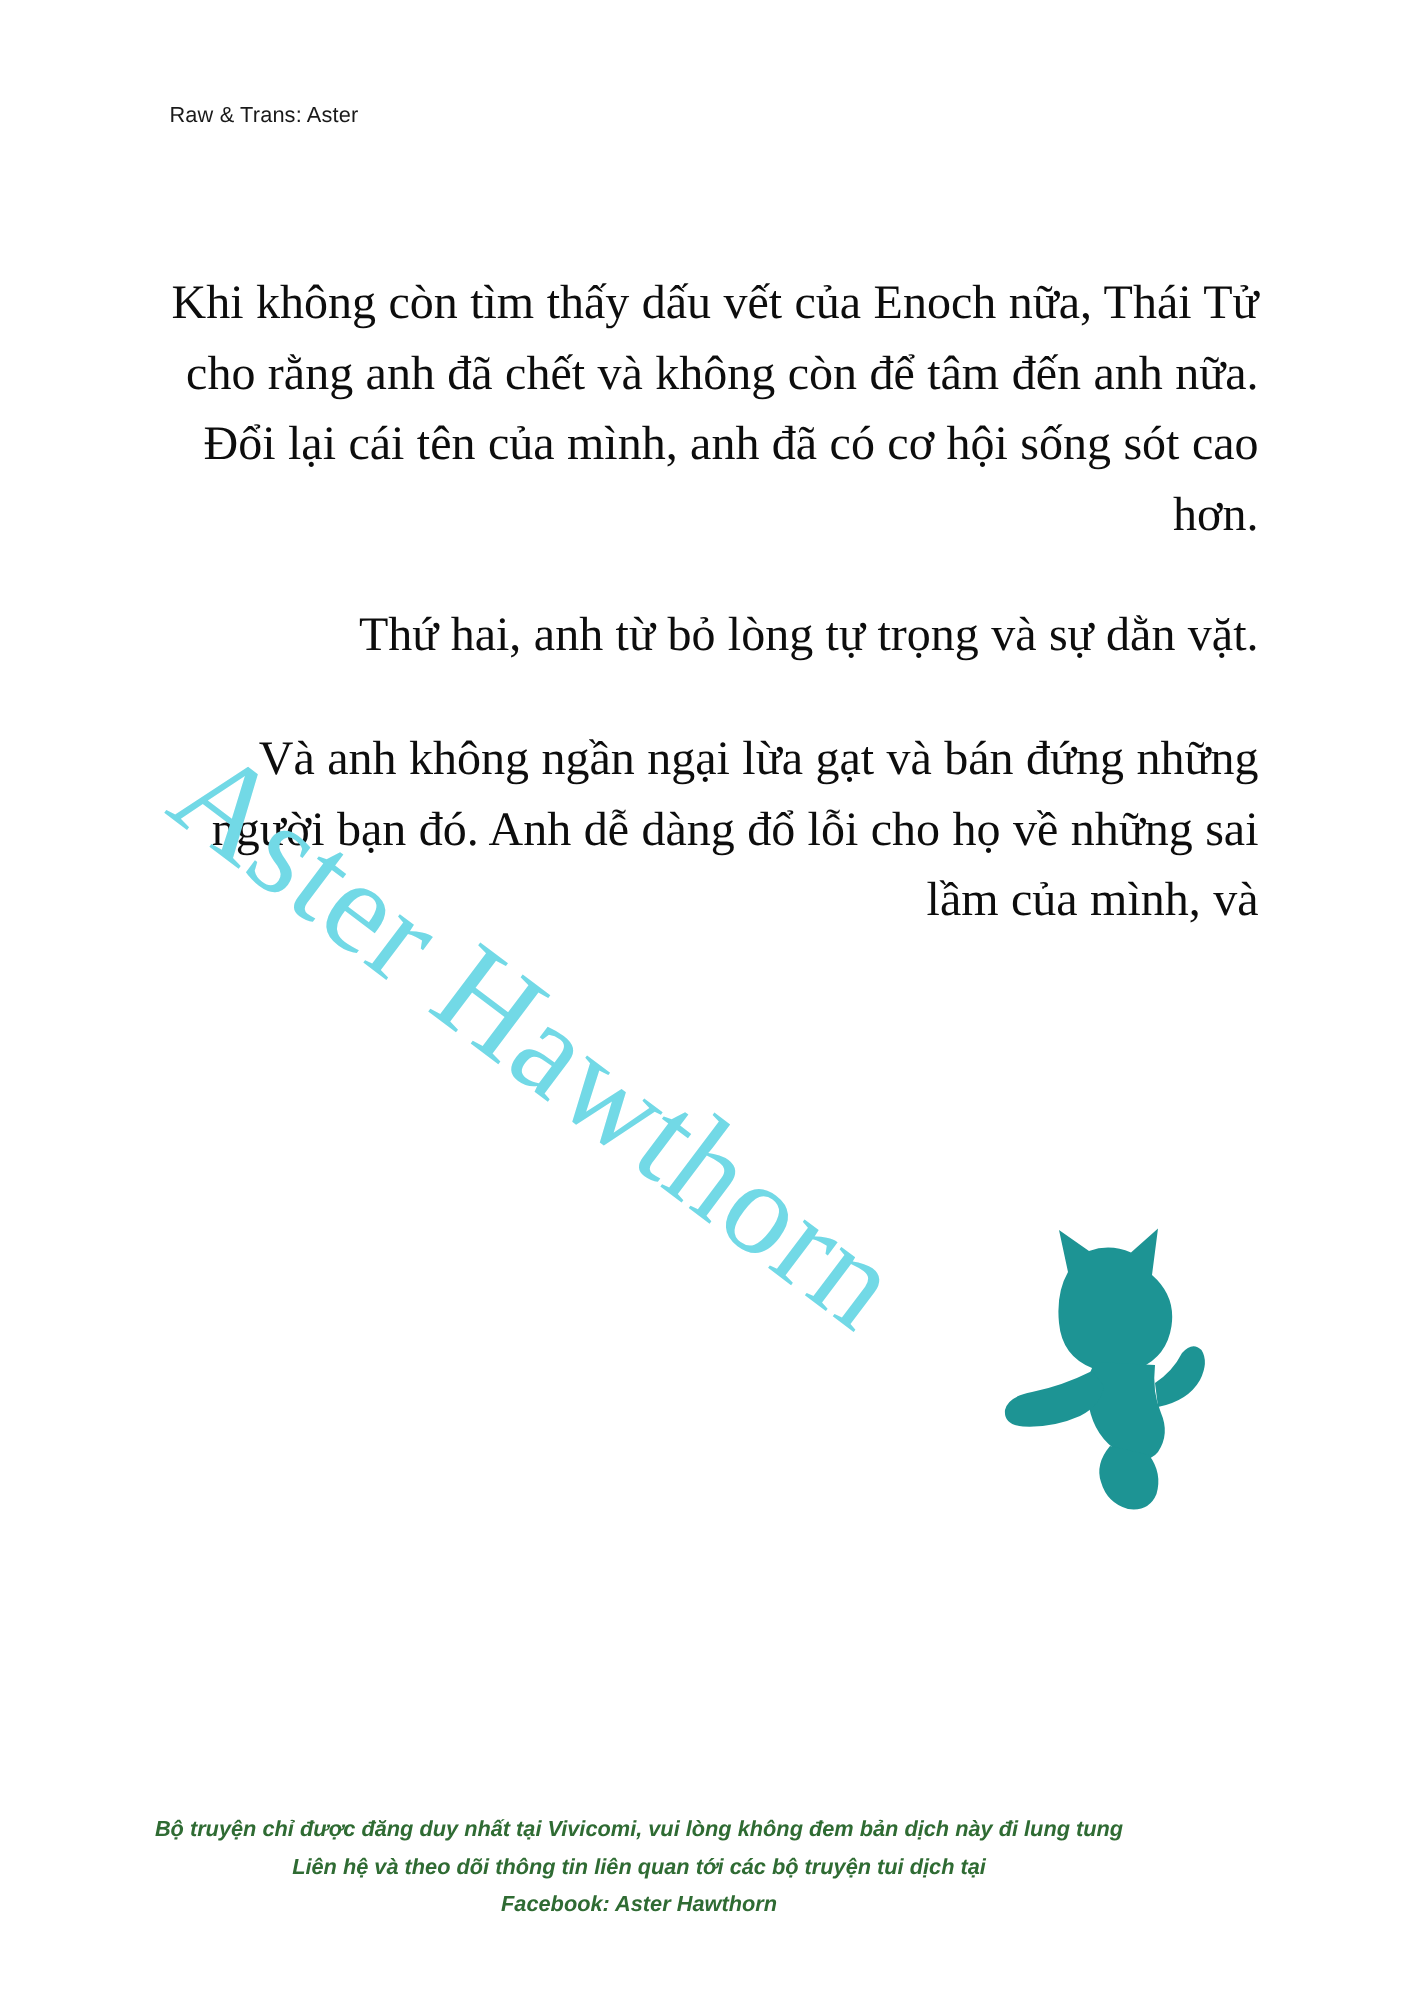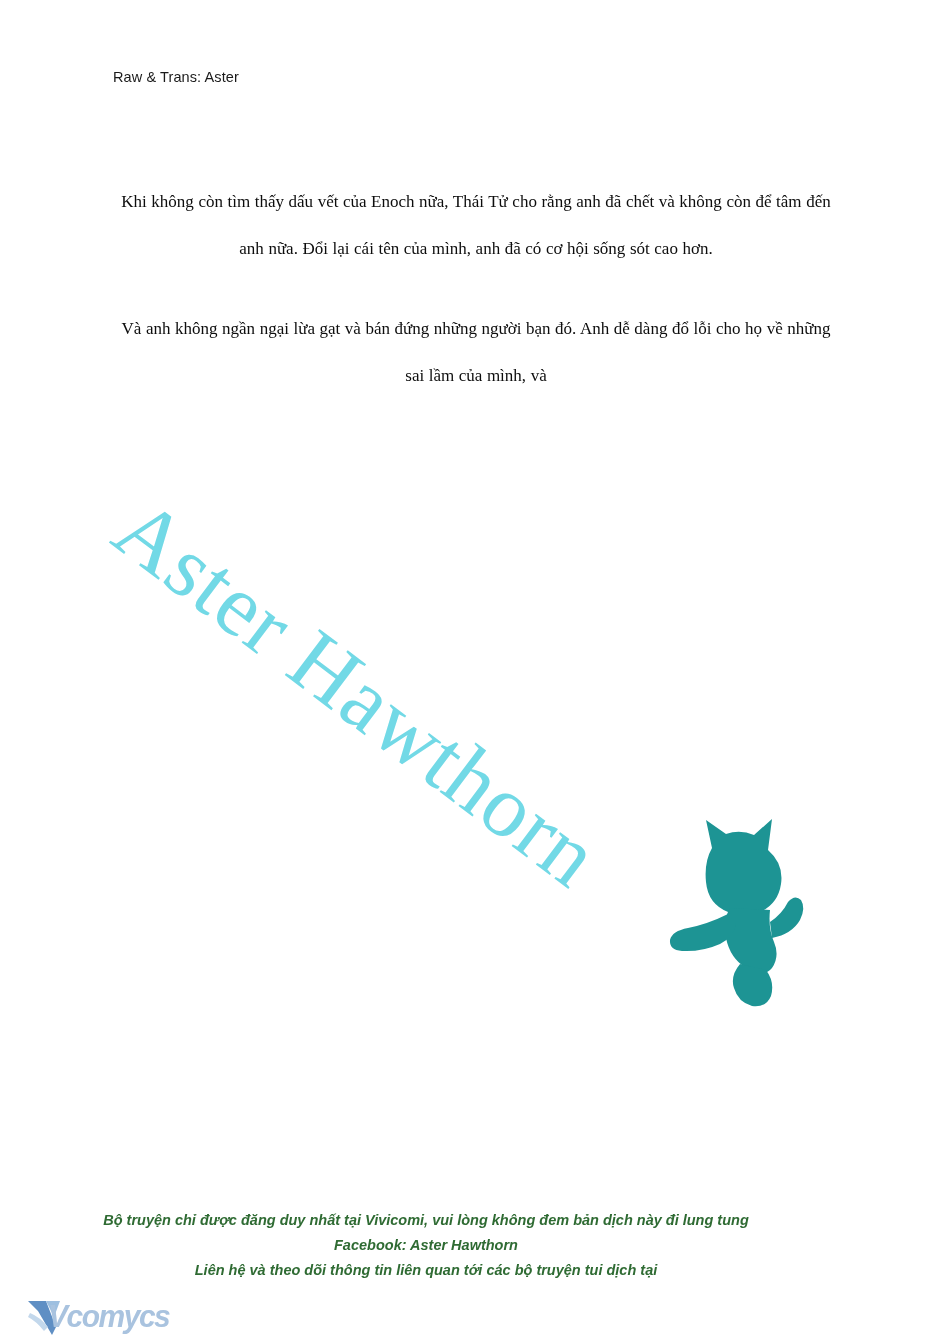--- a/index.html
+++ b/index.html
@@ -65,25 +65,25 @@
 
   
   .body-text {
     position: absolute;
     left: 113px;
     top: 178px;
     width: 726px;
     z-index: 3;
   }
   .para {
-    font-size: 17px;
+    font-size: 32px;
     line-height: 47px;
     color: #0d0d0d;
     margin: 0 0 33px 0;
-    text-align: center;
+    text-align: right;
     word-spacing: 0.3px;
   }
   .para.gap-lg { margin-bottom: 36px; }
 
   
   .footer {
     position: absolute;
     left: 0;
     top: 1208px;
     width: 852px;
@@ -125,20 +125,21 @@
 </style>
 </head>
 <body>
 
 <div class="page">
 
   <div class="doc-header">Raw &amp; Trans: Aster</div>
 
   <div class="body-text">
     <p class="para">Khi không còn tìm thấy dấu vết của Enoch nữa, Thái Tử cho rằng anh đã chết và không còn để tâm đến anh nữa. Đổi lại cái tên của mình, anh đã có cơ hội sống sót cao hơn.</p>
+    <p class="para gap-lg">Thứ hai, anh từ bỏ lòng tự trọng và sự dằn vặt.</p>
     <p class="para">Và anh không ngần ngại lừa gạt và bán đứng những người bạn đó. Anh dễ dàng đổ lỗi cho họ về những sai lầm của mình, và</p>
   </div>
 
   <div class="watermark">
     <div class="watermark-text">Aster Hawthorn</div>
   </div>
 
   <div class="mascot">
     <svg viewBox="0 0 150 190" width="150" height="190" xmlns="http://www.w3.org/2000/svg">
       <g fill="#1d9494">
@@ -158,26 +159,18 @@
                  Q98 190 103 178 Q107 164 98 152 Z"></path>
 
         <path d="M104 120 Q124 116 132 102 Q138 90 133 82
                  Q127 76 120 84 Q114 96 102 104 Z"></path>
       </g>
     </svg>
   </div>
 
   <div class="footer">
     <div class="footer-line">Bộ truyện chỉ được đăng duy nhất tại Vivicomi, vui lòng không đem bản dịch này đi lung tung</div>
+    <div class="footer-line">Liên hệ và theo dõi thông tin liên quan tới các bộ truyện tui dịch tại</div>
     <div class="footer-line">Facebook: Aster Hawthorn</div>
-    <div class="footer-line">Liên hệ và theo dõi thông tin liên quan tới các bộ truyện tui dịch tại</div>
   </div>
 
-  <div class="logo">
-    <svg viewBox="0 0 140 44" width="140" height="44" xmlns="http://www.w3.org/2000/svg">
-      <path d="M2 4 L20 4 L30 30 L26 38 L12 14 Z" fill="#5f8fc4"></path>
-      <path d="M20 4 L34 4 L28 20 L24 12 Z" fill="#9dbfe0"></path>
-      <path d="M4 16 Q14 20 22 30 L18 34 Q10 24 2 20 Z" fill="#c3d8ec"></path>
-    </svg>
-    <div class="logo-text">Vcomycs</div>
-  </div>
 
 </div>
 
 </body></html>

